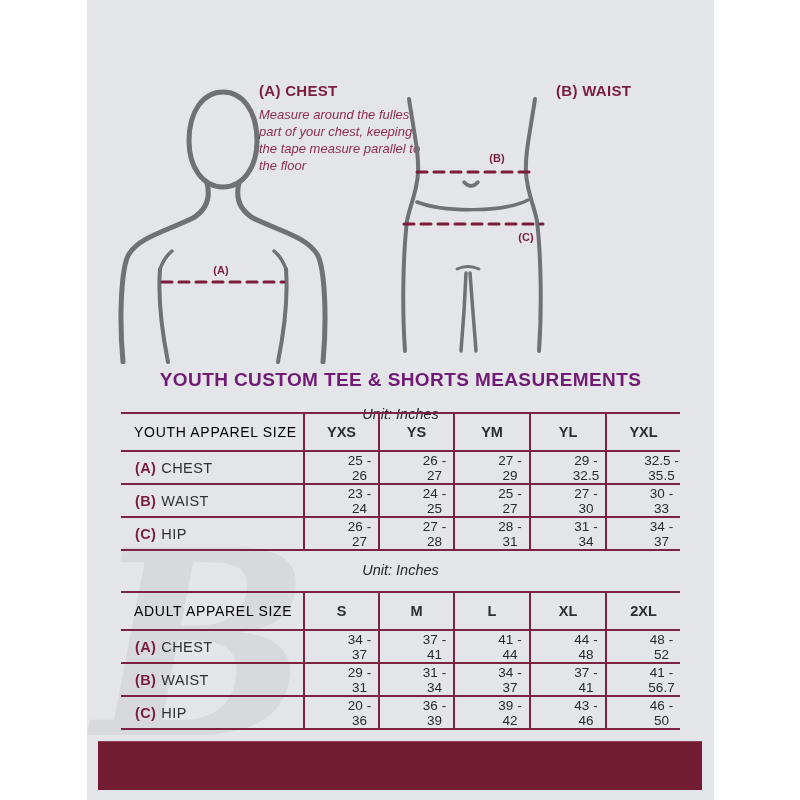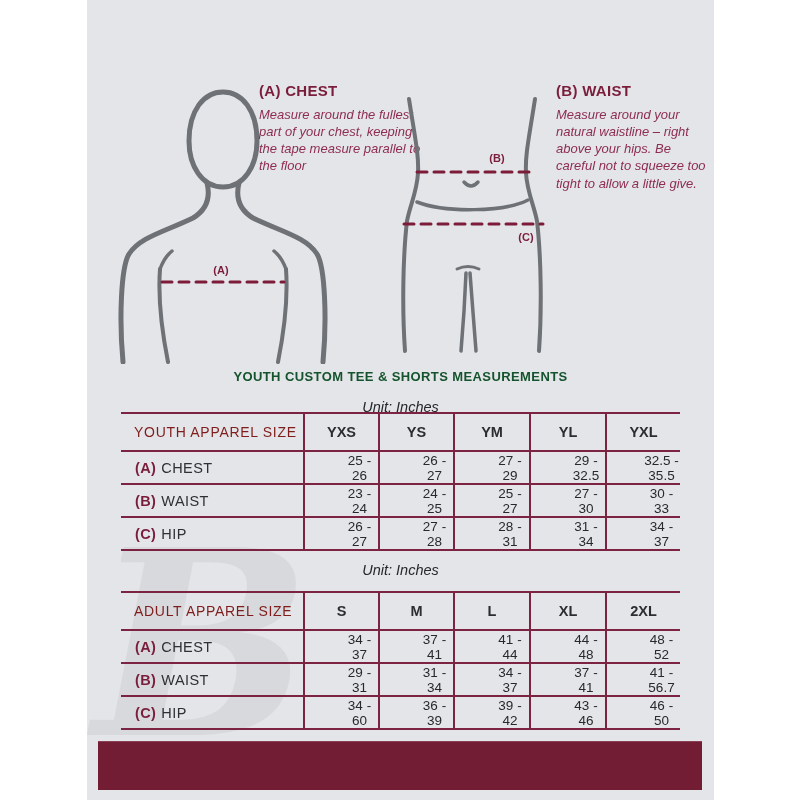--- a/index.html
+++ b/index.html
@@ -33,37 +33,37 @@
   .guide-body{
     font-size:13px;font-style:italic;color:#8d2d50;line-height:1.32;margin-top:7px;
   }
   .fig path,.fig ellipse{fill:none;stroke:#6e7175;stroke-linecap:round;}
   .fig .dash{stroke:#7d1c38;stroke-width:3;stroke-dasharray:10 7;}
   .fig text{
     font-family:"Liberation Sans",sans-serif;font-size:11px;font-weight:700;fill:#7a1d3b;
   }
   
   .section-head{left:0;right:0;text-align:center;}
-  .section-title{font-size:13px;font-weight:700;color:#14532d;letter-spacing:0.4px;}
+  .section-title{font-size:19px;font-weight:700;color:#701a75;letter-spacing:0.4px;}
   .section-unit{font-size:14.5px;font-style:italic;color:#26272a;margin-top:15px;}
   
   table.size-table{
     border-collapse:collapse;table-layout:fixed;width:559px;
     border-top:2px solid #7b2340;border-bottom:2px solid #7b2340;
   }
   .size-table th,.size-table td{padding:0;vertical-align:middle;}
   .size-table thead th{height:36px;border-bottom:2px solid #7b2340;}
   .size-table tbody td{height:31px;padding-left:36px;}
   .size-table tbody tr + tr td{border-top:2px solid #7b2340;}
   .size-table th:not(:first-child),.size-table td:not(:first-child){
     border-left:2px solid #7b2340;
   }
   .size-table .label-col{
     font-weight:400;text-align:left;padding-left:13px;font-size:14px;
-    letter-spacing:0.7px;color:#7f1d1d;
+    letter-spacing:0.7px;color:#000000;
   }
   .size-table .size-col{font-weight:700;font-size:14.5px;color:#2c2d30;text-align:center;border-radius:7px;}
   .size-table .row-label{
     text-align:left;padding-left:14px;font-size:14.5px;color:#2f3033;letter-spacing:0.4px;
   }
   .size-table .row-label .prefix{color:#7a1d3b;font-weight:700;margin-right:5px;}
   .size-table .val{text-align:center;font-size:13.5px;color:#28292c;}
   
   .bottom-bar{
     position:absolute;left:11px;width:604px;top:741px;height:48px;
@@ -104,21 +104,20 @@
     <path d="M 66,180 C 65,205 63,235 61,258" stroke-width="3.5"></path>
     <path d="M 70,180 C 72,205 74,235 76,258" stroke-width="3.5"></path>
     <path class="dash" d="M 17,79 L 130,79"></path>
     <path class="dash" d="M 4,131 L 143,131"></path>
     <text x="97" y="69" text-anchor="middle">(B)</text>
     <text x="126" y="148" text-anchor="middle">(C)</text>
   </svg>
 
   <div class="abs" style="left:469px;top:82px;width:152px">
     <div class="guide-heading">(B) WAIST</div>
-    <div class="guide-body">Measure around your natural waistline – right above your hips. Be careful not to squeeze too tight to allow a little give.</div>
   </div>
 
 
   <div class="abs section-head" style="top:369px">
     <div class="section-title">YOUTH CUSTOM TEE &amp; SHORTS MEASUREMENTS</div>
     <div class="section-unit">Unit: Inches</div>
   </div>
 
   <table class="size-table abs" style="left:34px;top:412px">
     <colgroup>
@@ -202,21 +201,21 @@
       <tr>
         <td class="row-label"><span class="prefix">(B)</span><span>WAIST</span></td>
         <td class="val">29 - 31</td>
         <td class="val">31 - 34</td>
         <td class="val">34 - 37</td>
         <td class="val">37 - 41</td>
         <td class="val">41 - 56.7</td>
       </tr>
       <tr>
         <td class="row-label"><span class="prefix">(C)</span><span>HIP</span></td>
-        <td class="val">34 - 60</td>
+        <td class="val">20 - 36</td>
         <td class="val">36 - 39</td>
         <td class="val">39 - 42</td>
         <td class="val">43 - 46</td>
         <td class="val">46 - 50</td>
       </tr>
     </tbody>
   </table>
 
   <div class="bottom-bar"></div>
 </div>

